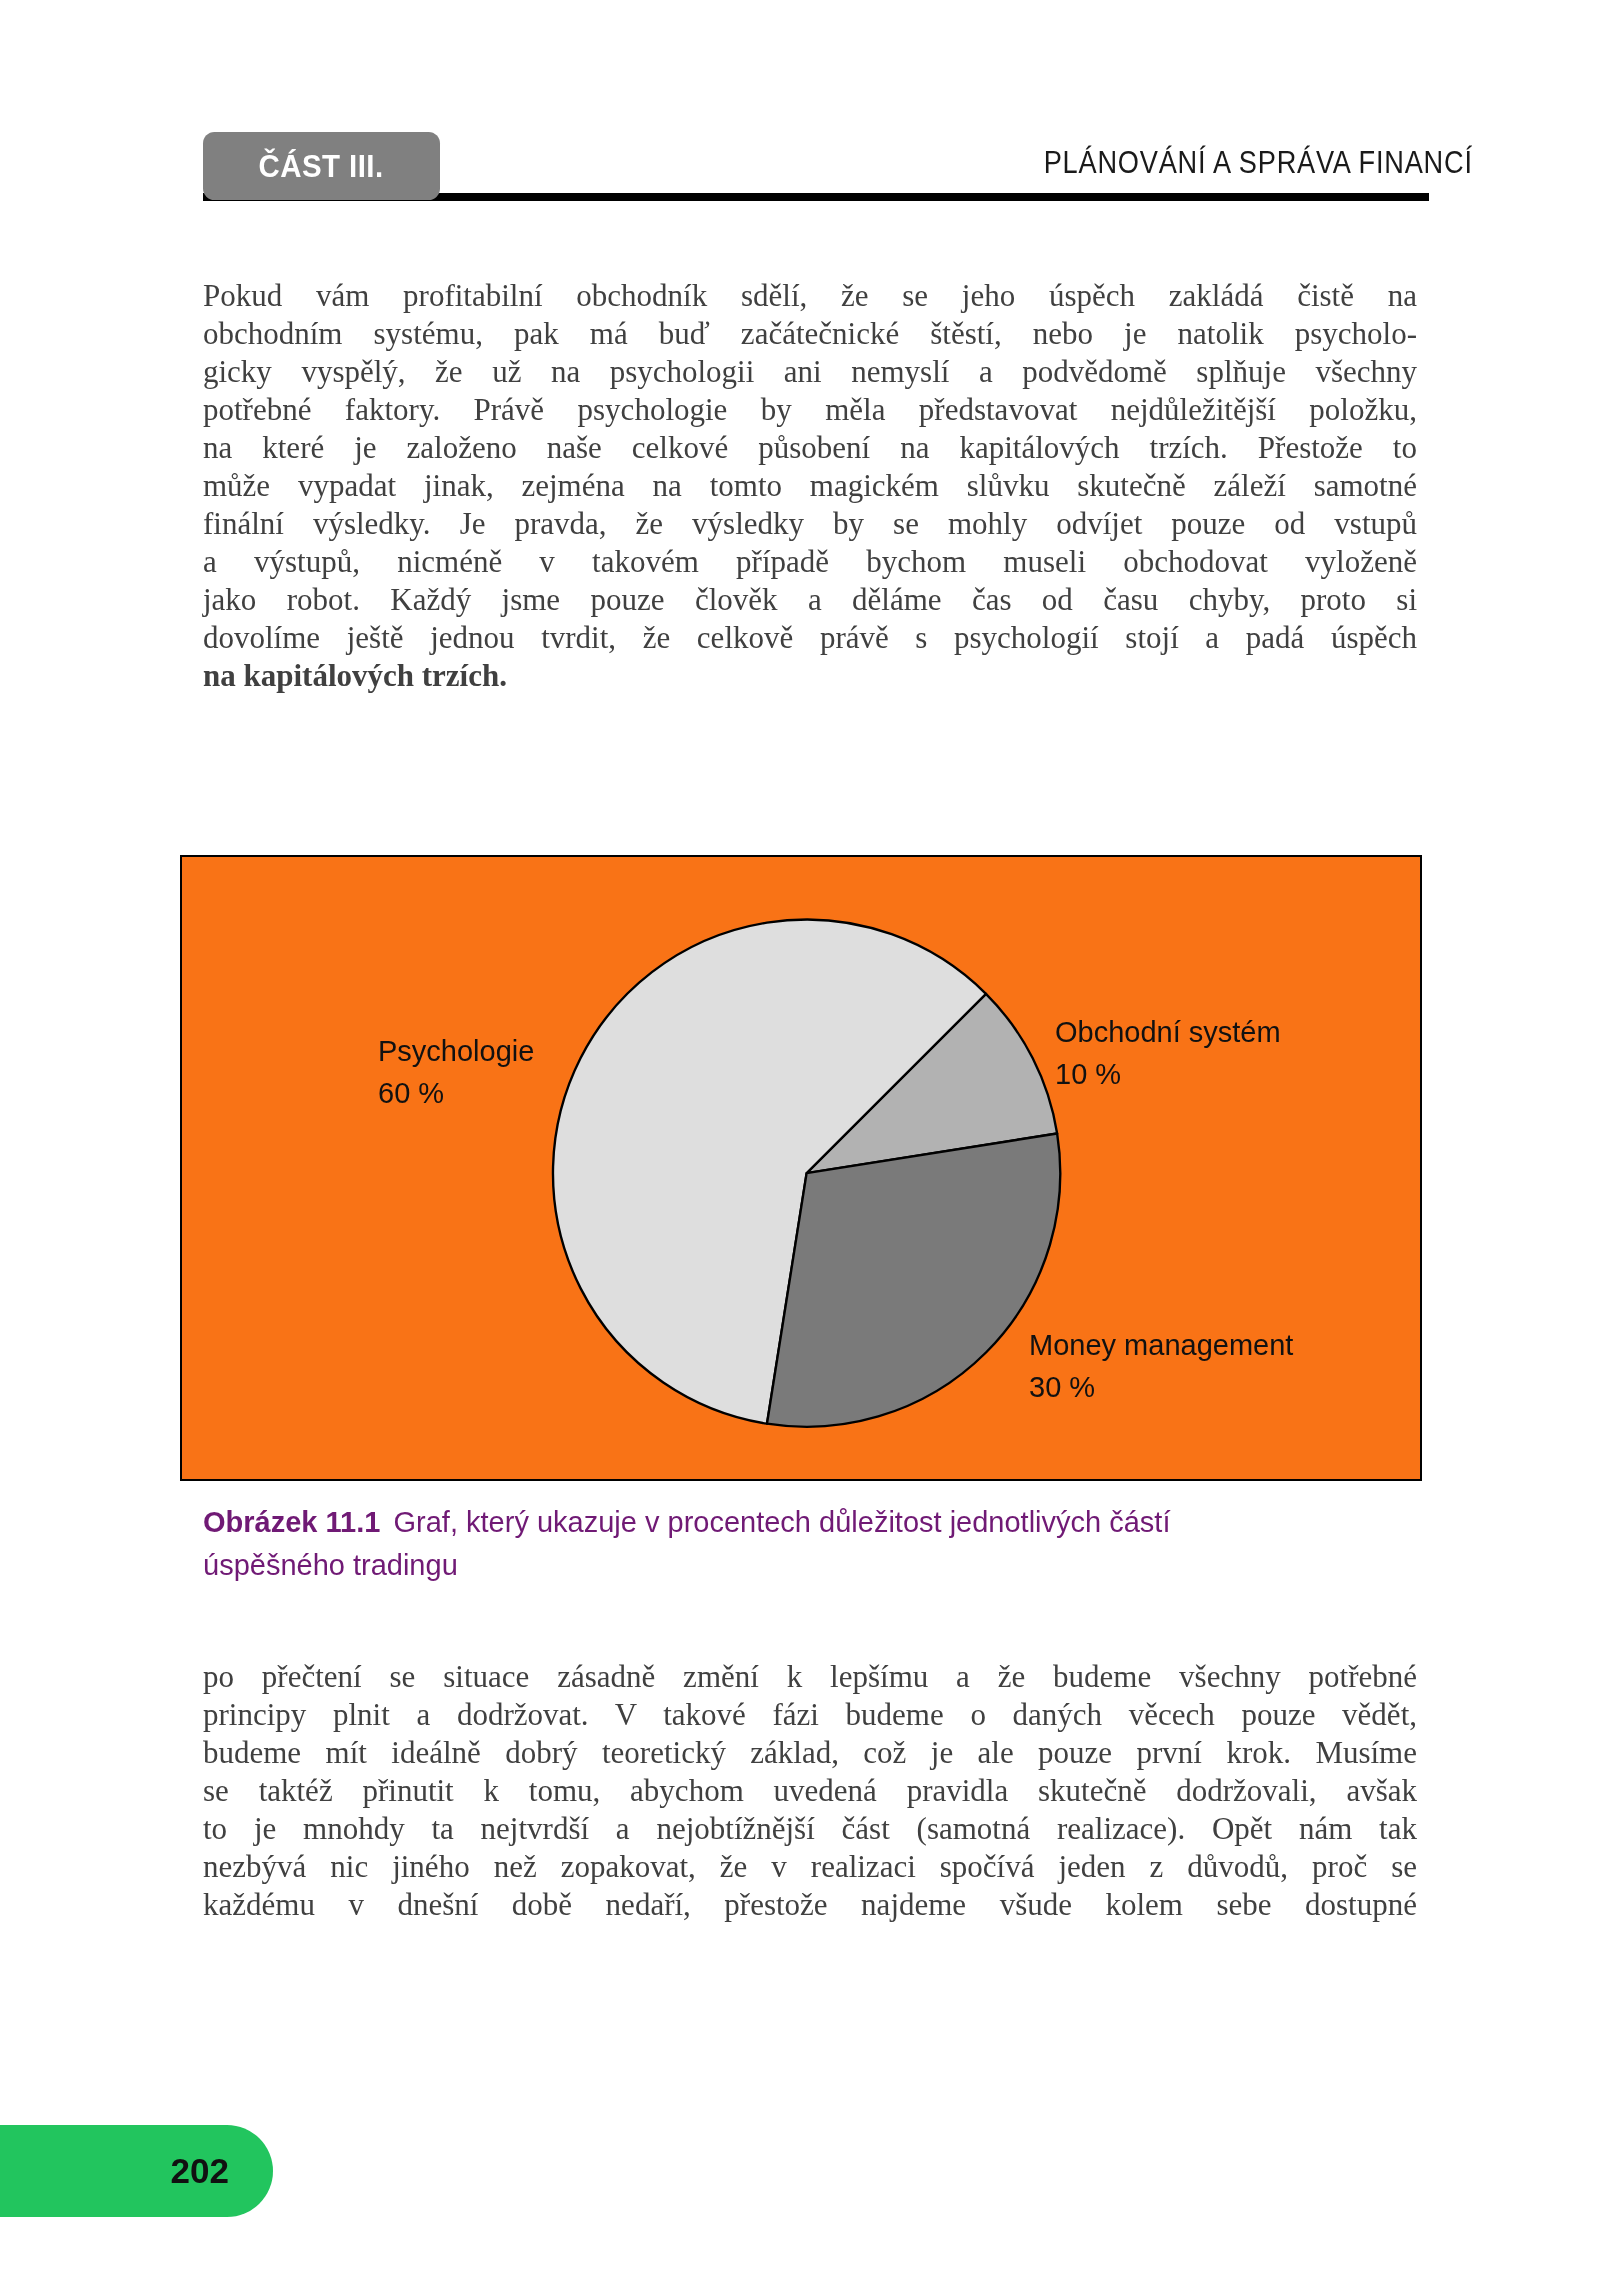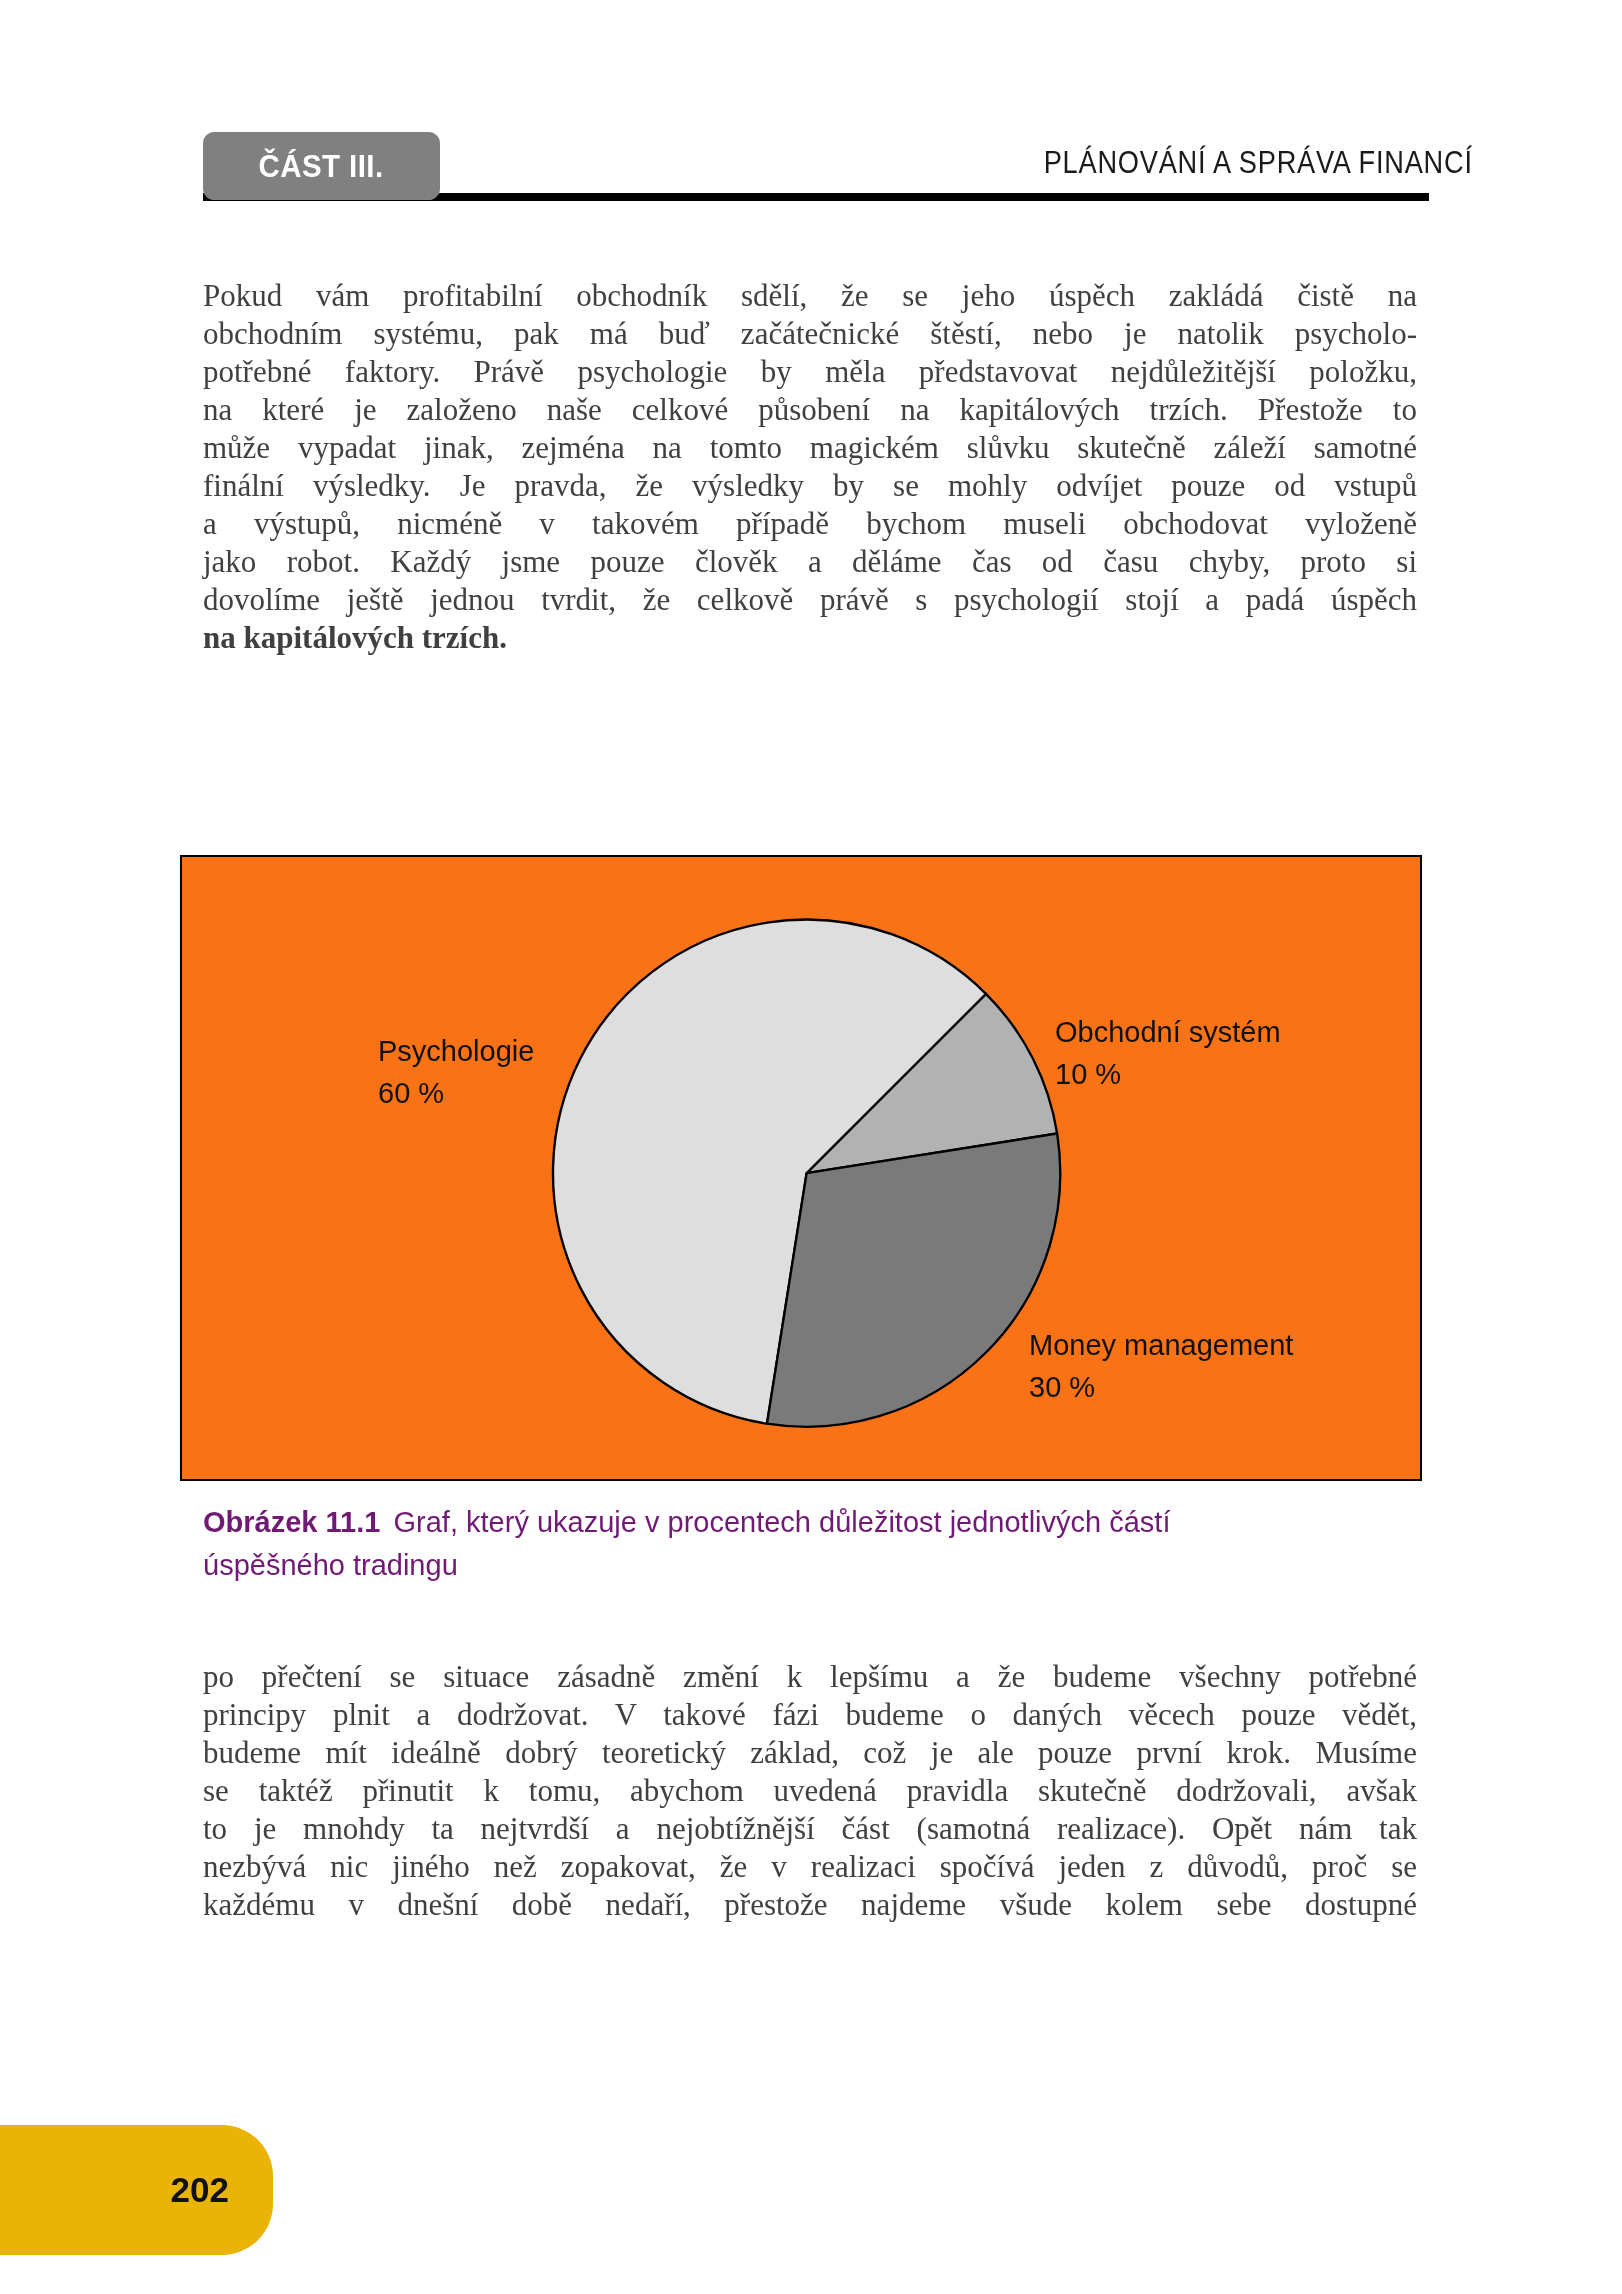--- a/index.html
+++ b/index.html
@@ -63,22 +63,22 @@
   #label-money{left:847px;top:467px;}
   
   .figure-caption{
     position:absolute;left:203px;top:1501px;width:1003px;
     font-family:"Liberation Sans", sans-serif;
     font-size:29px;line-height:43px;color:#701a75;
   }
   .figure-caption .cap-num{font-weight:bold;margin-right:13.2px;}
   
   .page-pill{
-    position:absolute;left:0;top:2125px;width:273px;height:130px;
-    background:#eab308;border-radius:0 51px 51px 0;
+    position:absolute;left:0;top:2125px;width:273px;height:92px;
+    background:#22c55e;border-radius:0 51px 51px 0;
     display:flex;align-items:center;justify-content:flex-end;
     padding-right:44px;box-sizing:border-box;text-align:center;
   }
   .page-pill .pagenum{
     font-family:"Liberation Sans", sans-serif;
     font-weight:bold;font-size:35px;color:#111111;
   }
 </style>
 </head>
 <body>
@@ -87,20 +87,21 @@
 
   <div class="part-badge">
     <span class="part-badge-label">ČÁST III.</span>
   </div>
   <div class="header-rule"></div>
   <div class="section-title">PLÁNOVÁNÍ A SPRÁVA FINANCÍ</div>
 
   <div id="par-1" class="bodypar">
       <div class="bodyline">Pokud vám profitabilní obchodník sdělí, že se jeho úspěch zakládá čistě na</div>
       <div class="bodyline">obchodním systému, pak má buď začátečnické štěstí, nebo je natolik psycholo-</div>
+      <div class="bodyline">gicky vyspělý, že už na psychologii ani nemyslí a podvědomě splňuje všechny</div>
       <div class="bodyline">potřebné faktory. Právě psychologie by měla představovat nejdůležitější položku,</div>
       <div class="bodyline">na které je založeno naše celkové působení na kapitálových trzích. Přestože to</div>
       <div class="bodyline">může vypadat jinak, zejména na tomto magickém slůvku skutečně záleží samotné</div>
       <div class="bodyline">finální výsledky. Je pravda, že výsledky by se mohly odvíjet pouze od vstupů</div>
       <div class="bodyline">a výstupů, nicméně v takovém případě bychom museli obchodovat vyloženě</div>
       <div class="bodyline">jako robot. Každý jsme pouze člověk a děláme čas od času chyby, proto si</div>
       <div class="bodyline">dovolíme ještě jednou tvrdit, že celkově právě s psychologií stojí a padá úspěch</div>
       <div class="bodyline lastline">na kapitálových trzích.</div>
     </div>
 

